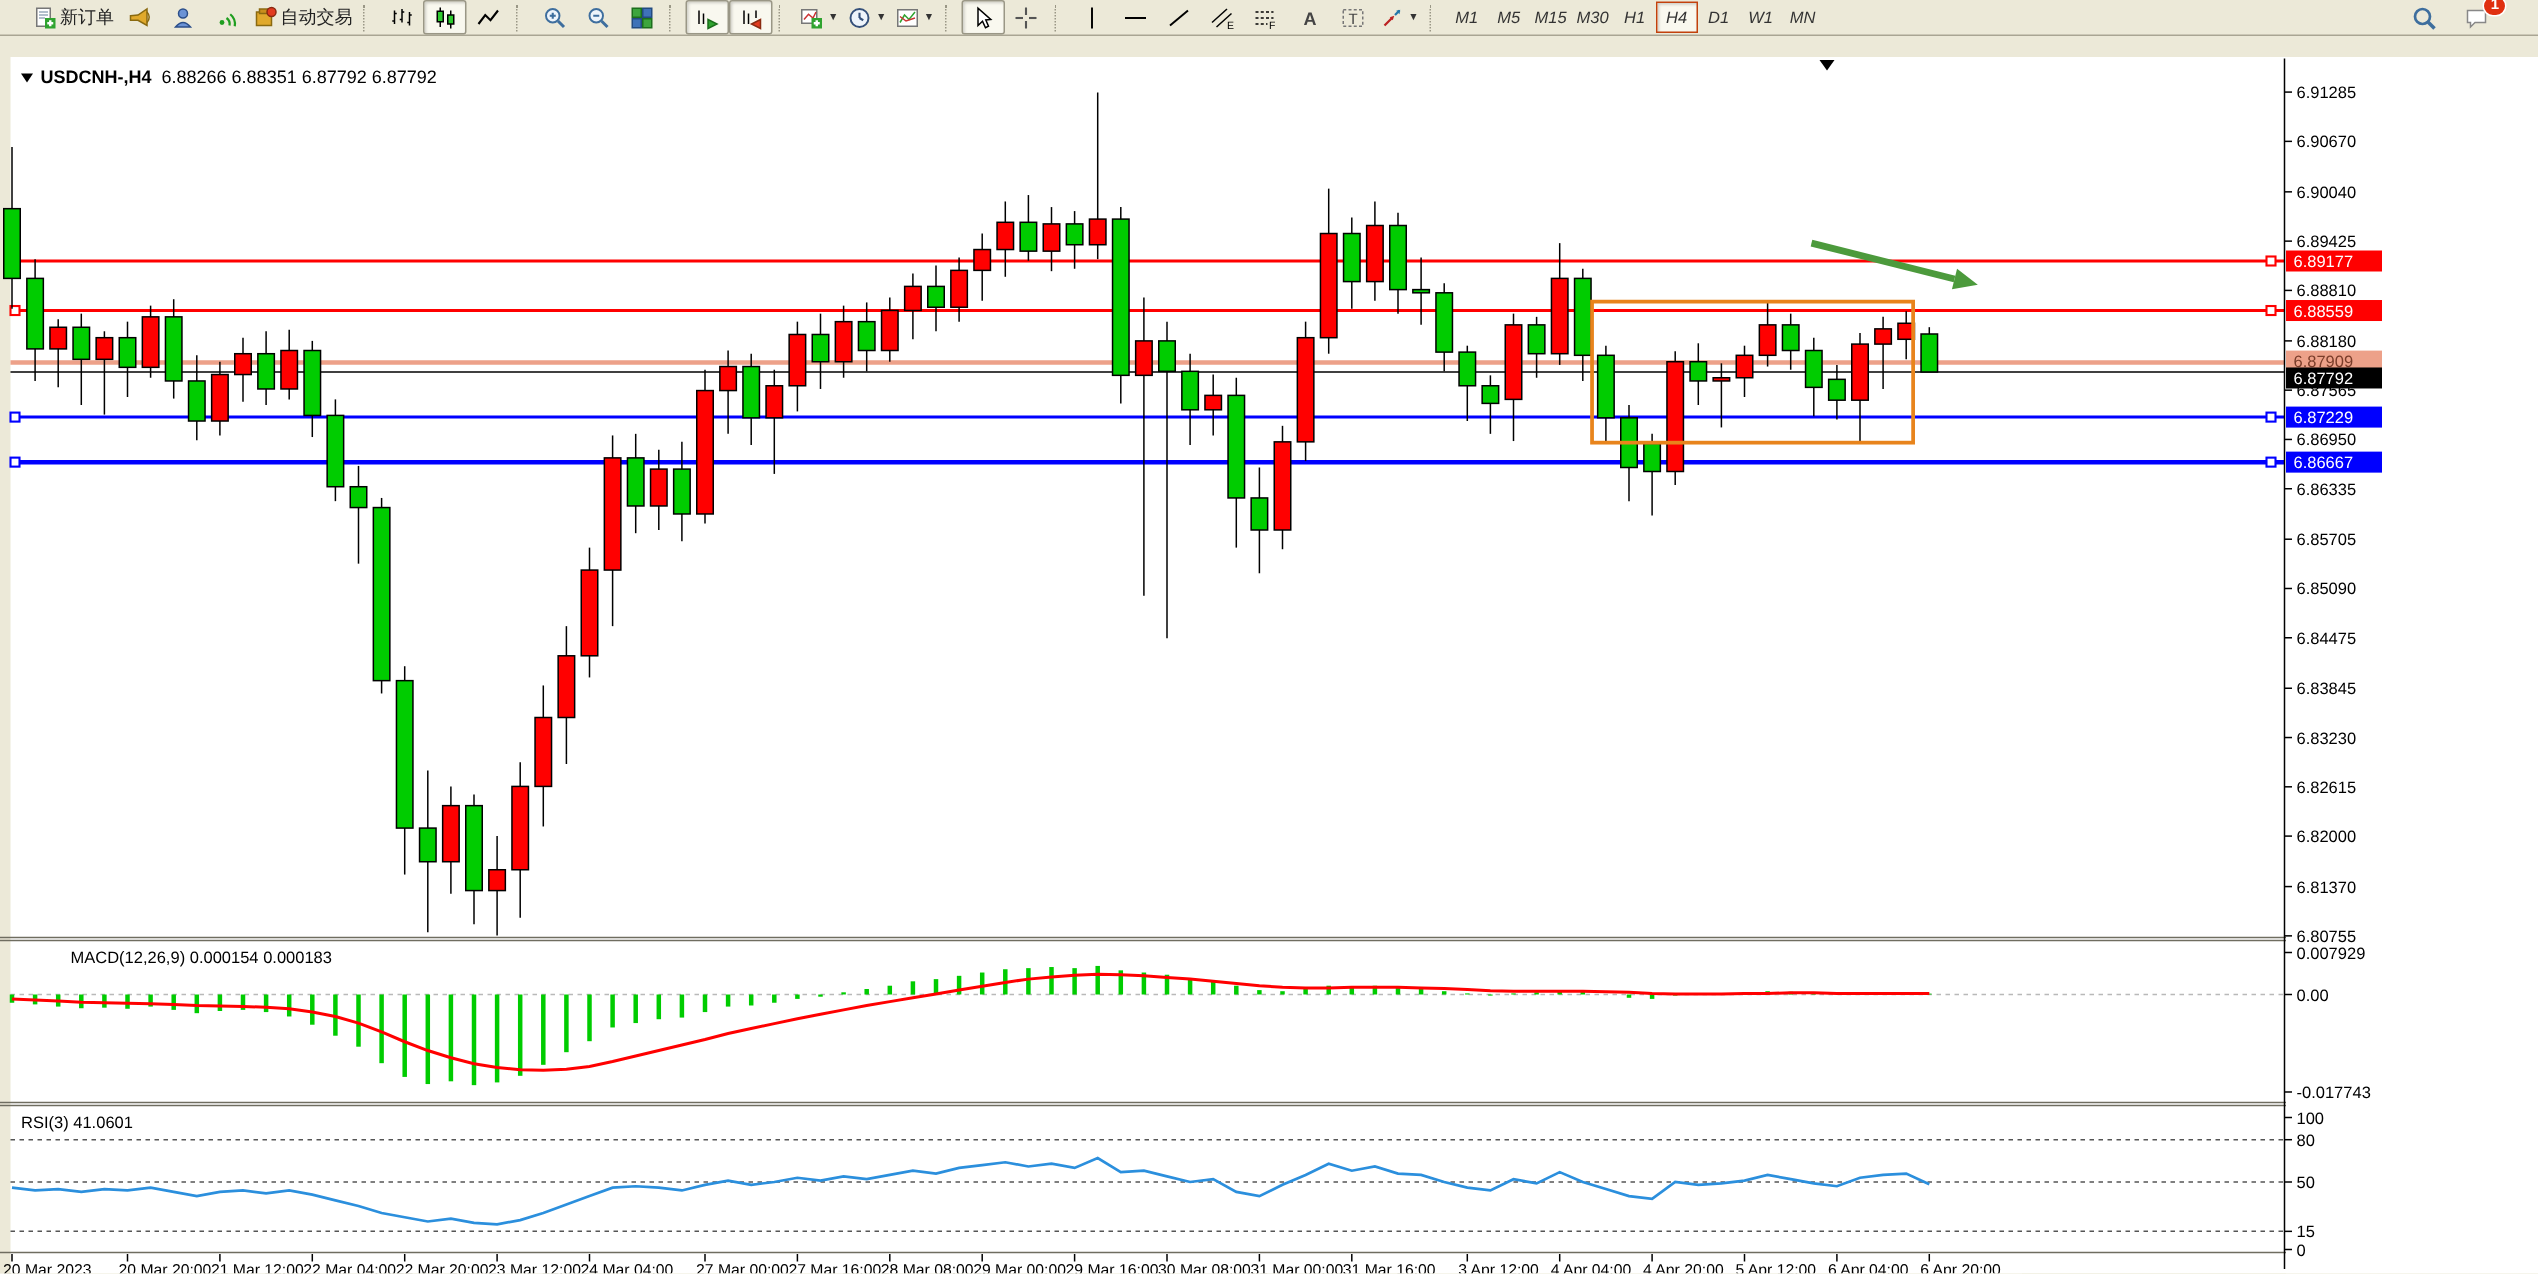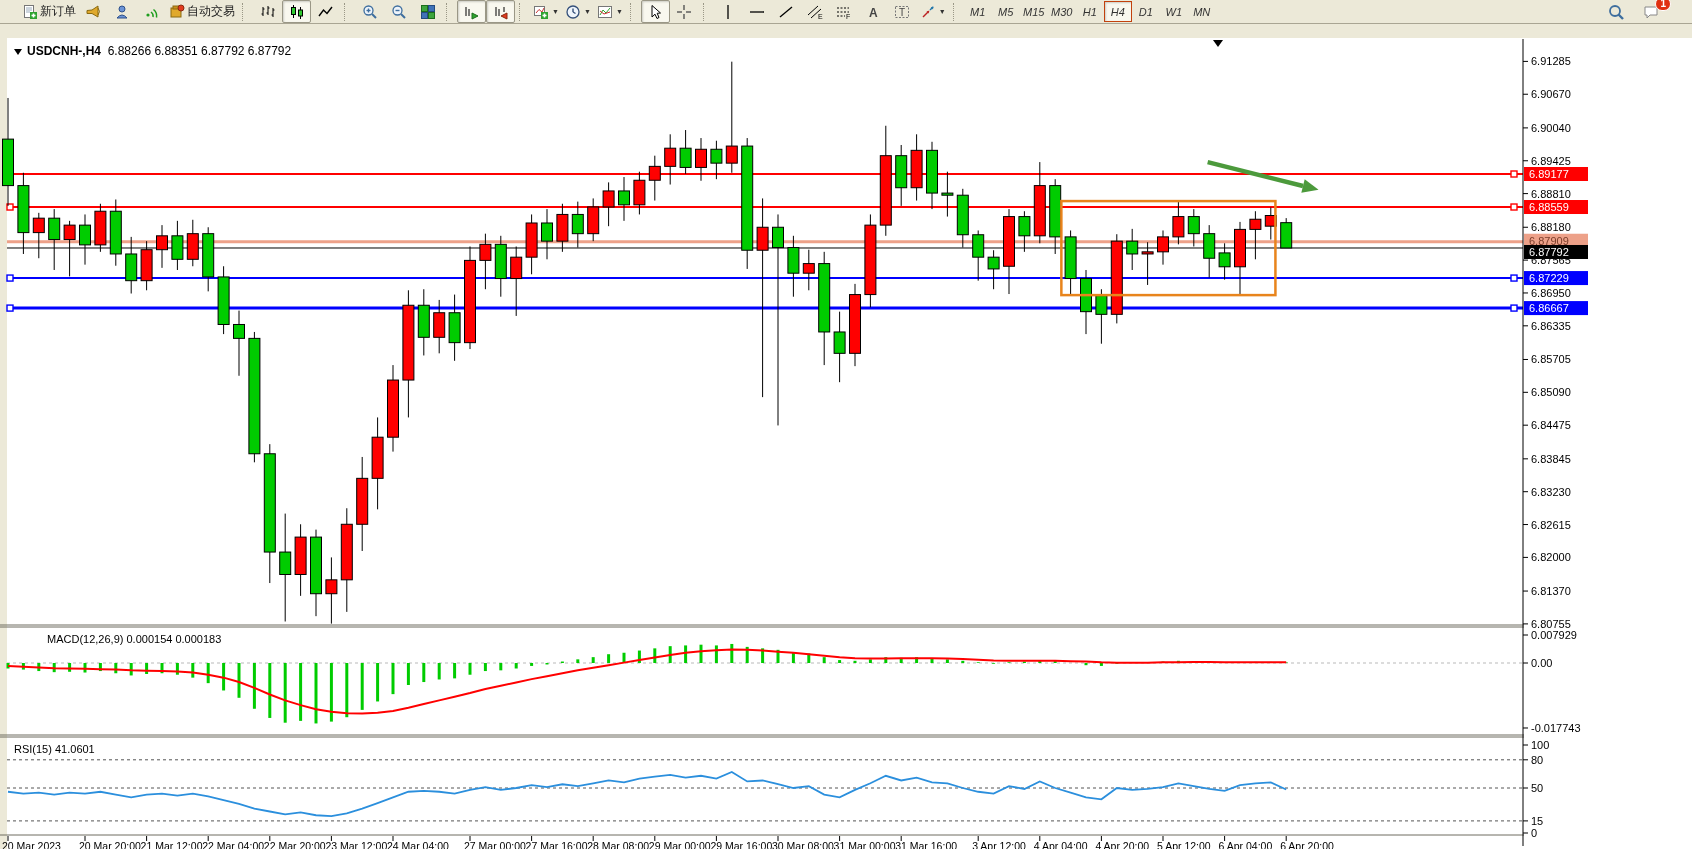--- a/index.html
+++ b/index.html
@@ -658,16 +658,16 @@
         <line x1="1286.2" y1="798" x2="1286.2" y2="803" stroke="#000"></line>
         <text x="1280.2" y="812" font-size="10.5" font-family="Liberation Sans, sans-serif" fill="#000">6 Apr 20:00</text>
       </svg>
     <div class="overlay" id="chart-title">
       <span class="tri"></span><b>USDCNH-,H4</b>&nbsp;&nbsp;<span>6.88266 6.88351 6.87792 6.87792</span>
     </div>
     <div class="overlay" id="macd-label">
       <span>MACD(12,26,9)</span> <span>0.000154 0.000183</span>
     </div>
     <div class="overlay" id="rsi-label">
-      <span>RSI(15)</span> <span>41.0601</span>
+      <span>RSI(3)</span> <span>41.0601</span>
     </div>
   </div>
 </div>
 
 </body></html>

